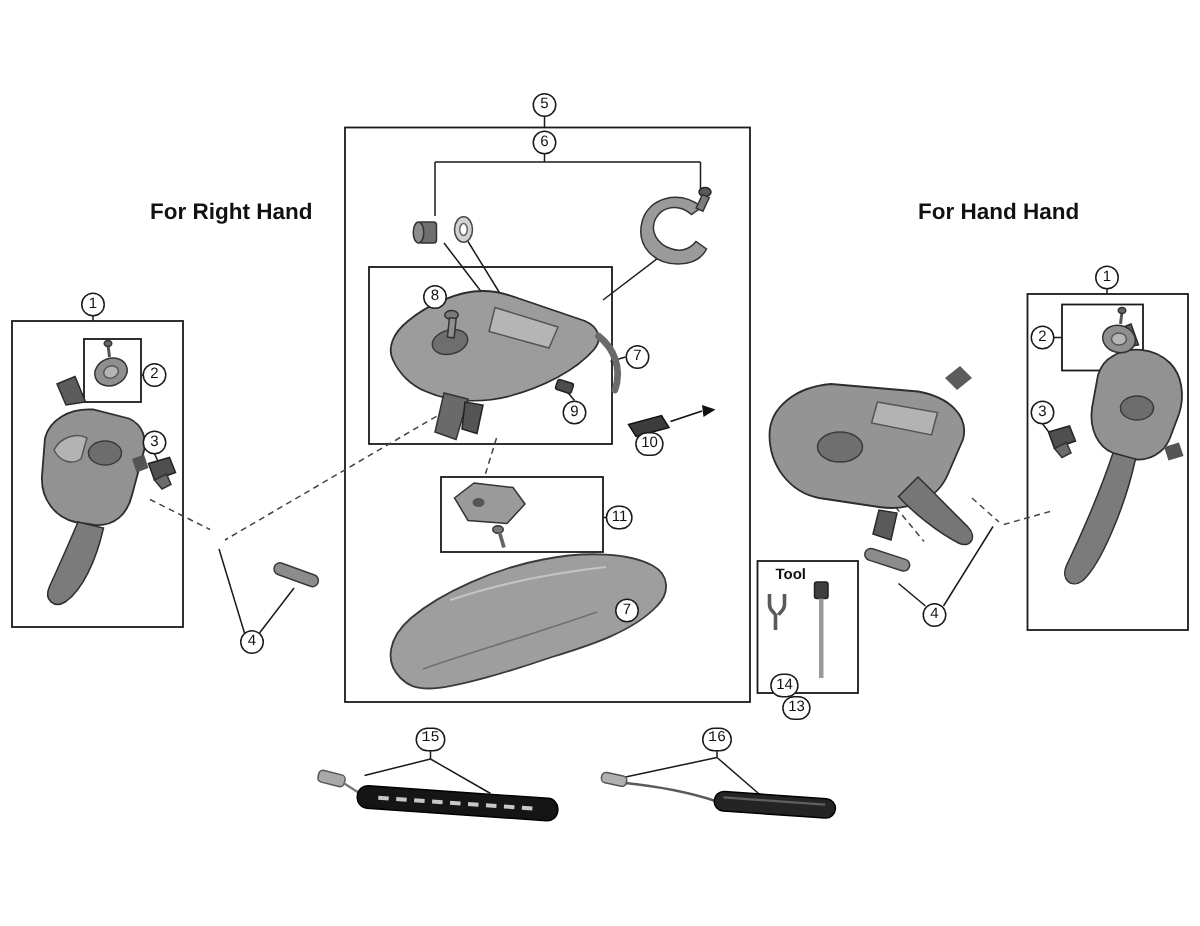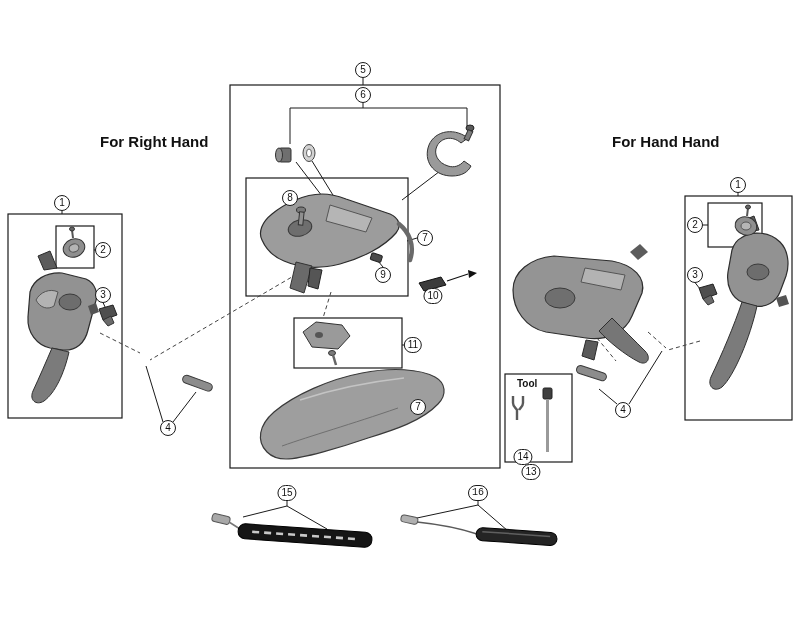--- a/index.html
+++ b/index.html
@@ -218,21 +218,21 @@
       <div class="callout" style="left: 363px; top: 70px;">5</div>
       <div class="callout" style="left: 363px; top: 95px;">6</div>
       <div class="callout" style="left: 425px; top: 238px;">7</div>
       <div class="callout" style="left: 290px; top: 198px;">8</div>
       <div class="callout" style="left: 383px; top: 275px;">9</div>
       <div class="callout" style="left: 433px; top: 296px;">10</div>
       <div class="callout" style="left: 413px; top: 345px;">11</div>
       <div class="callout" style="left: 418px; top: 407px;">7</div>
       <div class="callout" style="left: 531px; top: 452px; margin-top: 20px;">13</div>
       <div class="callout" style="left: 523px; top: 428px; margin-top: 29px;">14</div>
-      <div class="callout" style="left: 287px; top: 493px;">15</div>
+      <div class="callout" style="left: 287px; top: 493px; font-family: Liberation Mono, monospace;">15</div>
       <div class="callout" style="left: 478px; top: 493px; font-family: Liberation Mono, monospace;">16</div>
       <div class="callout" style="left: 738px; top: 185px;">1</div>
       <div class="callout" style="left: 695px; top: 225px;">2</div>
       <div class="callout" style="left: 695px; top: 275px;">3</div>
       <div class="callout" style="left: 623px; top: 410px;">4</div>
     </div>
 
 </div>
 
 </body></html>

